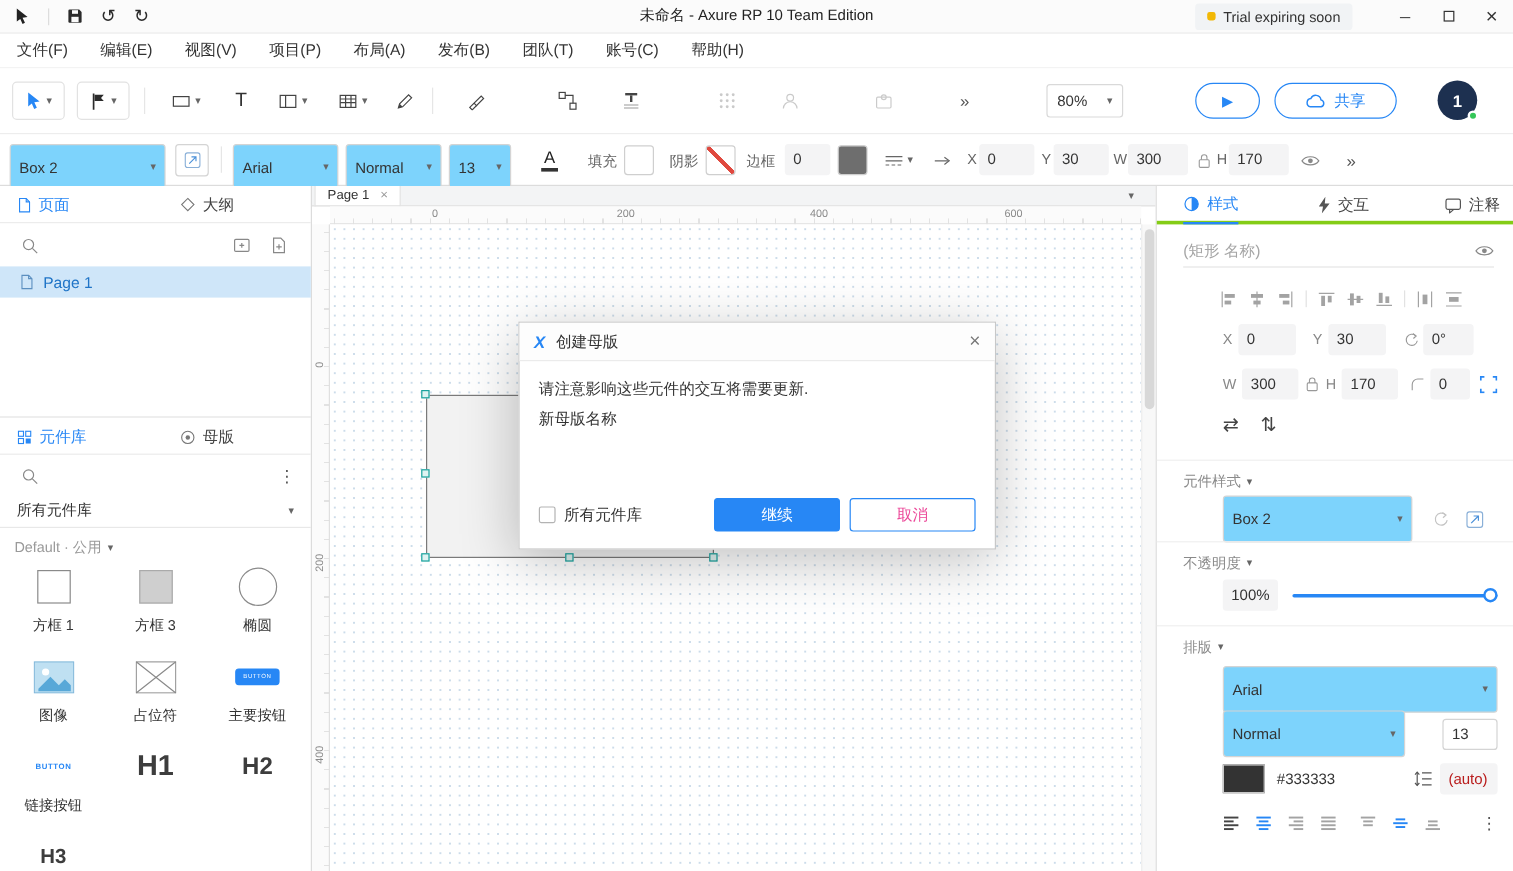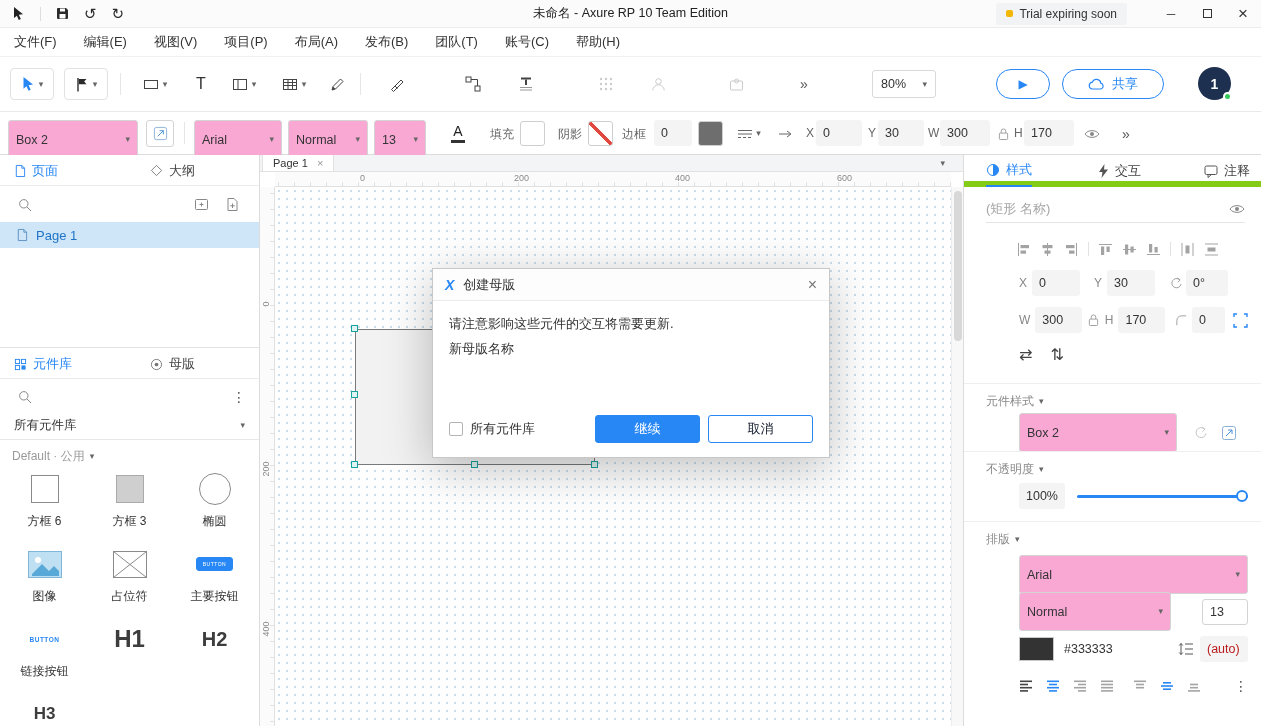--- a/index.html
+++ b/index.html
@@ -30,21 +30,21 @@
 .vsep{position:absolute;top:16px;width:1px;height:22px;background:#e6e6e6}
 .overflow-glyph{position:absolute;top:19px;font-size:14px;color:#555}
 .zoom-select{position:absolute;top:13px;left:872px;width:64px;height:28px;border:1px solid #d9d9d9;border-radius:3px;display:flex;align-items:center;justify-content:space-between;padding:0 8px;font-size:12.5px}
 .pill{position:absolute;top:12px;height:30px;border:1px solid #2787F5;border-radius:15px;display:flex;align-items:center;justify-content:center;gap:7px;color:#2787F5;background:#fff}
 .play-glyph{color:#2787F5;font-size:12px}
 .avatar{position:absolute;top:10px;left:1198px;width:33px;height:33px;border-radius:50%;background:#1d3050;color:#fff;display:flex;align-items:center;justify-content:center;font-size:14px;font-weight:bold}
 .status-dot{position:absolute;right:-1px;bottom:-1px;width:9px;height:9px;border-radius:50%;background:#35c759;border:2px solid #fff}
 
 .stylebar{position:absolute;left:0;top:112px;width:100%;height:43px;background:#fff;border-bottom:1px solid #dcdcdc}
 .sb{position:absolute;top:8px;height:27px}
-.select{border:1px solid #d4d4d4;border-radius:3px;display:flex;align-items:center;justify-content:space-between;padding:0 7px;background:#f9a8d4;font-size:12.5px;color:#333;height:39px}
+.select{border:1px solid #d4d4d4;border-radius:3px;display:flex;align-items:center;justify-content:space-between;padding:0 7px;background:#7dd3fc;font-size:12.5px;color:#333;height:39px}
 .field{background:#f4f4f5;border-radius:3px;display:flex;align-items:center;padding:0 7px;font-size:12.5px;color:#333;height:26px}
 .sb-label{position:absolute;top:14px;font-size:12px;color:#666}
 .swatch{position:absolute;top:9px;width:25px;height:25px;border:1px solid #cfcfcf;border-radius:3px;background:#fff}
 .swatch.none{background:linear-gradient(45deg,transparent 45%,#e0493f 45%,#e0493f 55%,transparent 55%),#fff}
 .swatch.dark{background:#6e6e6e}
 .iconbtn{position:absolute;display:flex;align-items:center;justify-content:center;gap:3px}
 .acolor{display:flex;flex-direction:column;align-items:center;gap:2px;font-size:14px;color:#222;line-height:1}
 .acolor .bar{width:14px;height:3px;background:#333}
 
 .left-panel{position:absolute;left:0;top:155px;width:260px;bottom:0;background:#fff;border-right:1px solid #dcdcdc}
@@ -92,24 +92,24 @@
 .dlg-namerow{position:absolute;left:16px;top:71px;display:flex;align-items:center;gap:12px}
 .dlg-label{font-size:13px;color:#333}
 .dlg-input{width:200px;height:25px;border:1px solid #2787F5;display:flex;align-items:center;padding:0 4px;font-size:13px;background:#fff}
 .dlg-selected{background:#b8d3eb;padding:1px 2px}
 .caret{width:1px;height:15px;background:#333;margin-left:1px}
 .dlg-footer{position:absolute;left:16px;right:16px;bottom:14px;display:flex;align-items:center}
 .dlg-check{display:flex;align-items:center;gap:7px;font-size:13px;color:#333}
 .checkbox{width:14px;height:14px;border:1px solid #b3b3b3;border-radius:2px;background:#fff}
 .btn{height:28px;border-radius:3px;display:flex;align-items:center;justify-content:center;font-size:13px}
 .btn.primary{width:105px;background:#2787F5;color:#fff;margin-left:auto;border:1px solid #2787F5}
-.btn.ghost{width:105px;border:1px solid #2787F5;color:#0f172a;background:#fff;margin-left:8px}
+.btn.ghost{width:105px;border:1px solid #2787F5;color:#ec4899;background:#fff;margin-left:8px}
 
 .right-panel{position:absolute;left:963px;top:155px;width:298px;bottom:0;background:#fff;border-left:1px solid #dcdcdc}
-.rp-tabs{position:absolute;left:0;top:0;width:100%;height:32px;border-bottom:6px solid #84cc16}
+.rp-tabs{position:absolute;left:0;top:0;width:100%;height:32px;border-bottom:3px solid #84cc16}
 .rp-tab{position:absolute;top:0;height:32px;display:flex;align-items:center;gap:6px;color:#444}
 .rp-tab.active{color:#2787F5;border-bottom:2px solid #2787F5}
 .rp-name-row{position:absolute;left:22px;right:16px;top:40px;height:28px;border-bottom:1px solid #e5e5e5;display:flex;align-items:center}
 .rp-name{color:#a5a5a5}
 .align-row{position:absolute;left:52px;right:14px;top:84px;height:20px;display:flex;align-items:center;gap:9px}
 .mini-sep{width:1px;height:14px;background:#e2e2e2}
 .rp-row{position:absolute;left:55px;right:13px;display:flex;align-items:center}
 .flabel{font-size:12px;color:#888;margin-right:5px}
 .rfield{background:#f4f4f5;border-radius:3px;height:26px;display:flex;align-items:center;padding:0 7px;font-size:12.5px;color:#333}
 .rp-div{position:absolute;left:0;right:0;height:1px;background:#efefef}
@@ -441,21 +441,21 @@
     <div class="lib-section" style="top:293px">
       <span>Default · 公用</span>
       <span class="chev">▾</span>
     </div>
 
     <div class="lib-grid">
       <div class="lib-item">
         <div class="icon-area">
             <div class="w-box"></div>
           </div>
-        <span class="lib-caption">方框 6</span>
+        <span class="lib-caption">方框 1</span>
       </div>
       <div class="lib-item">
         <div class="icon-area">
             <div class="w-box f3"></div>
           </div>
         <span class="lib-caption">方框 3</span>
       </div>
       <div class="lib-item">
         <div class="icon-area">
             <div class="w-ellipse"></div>

